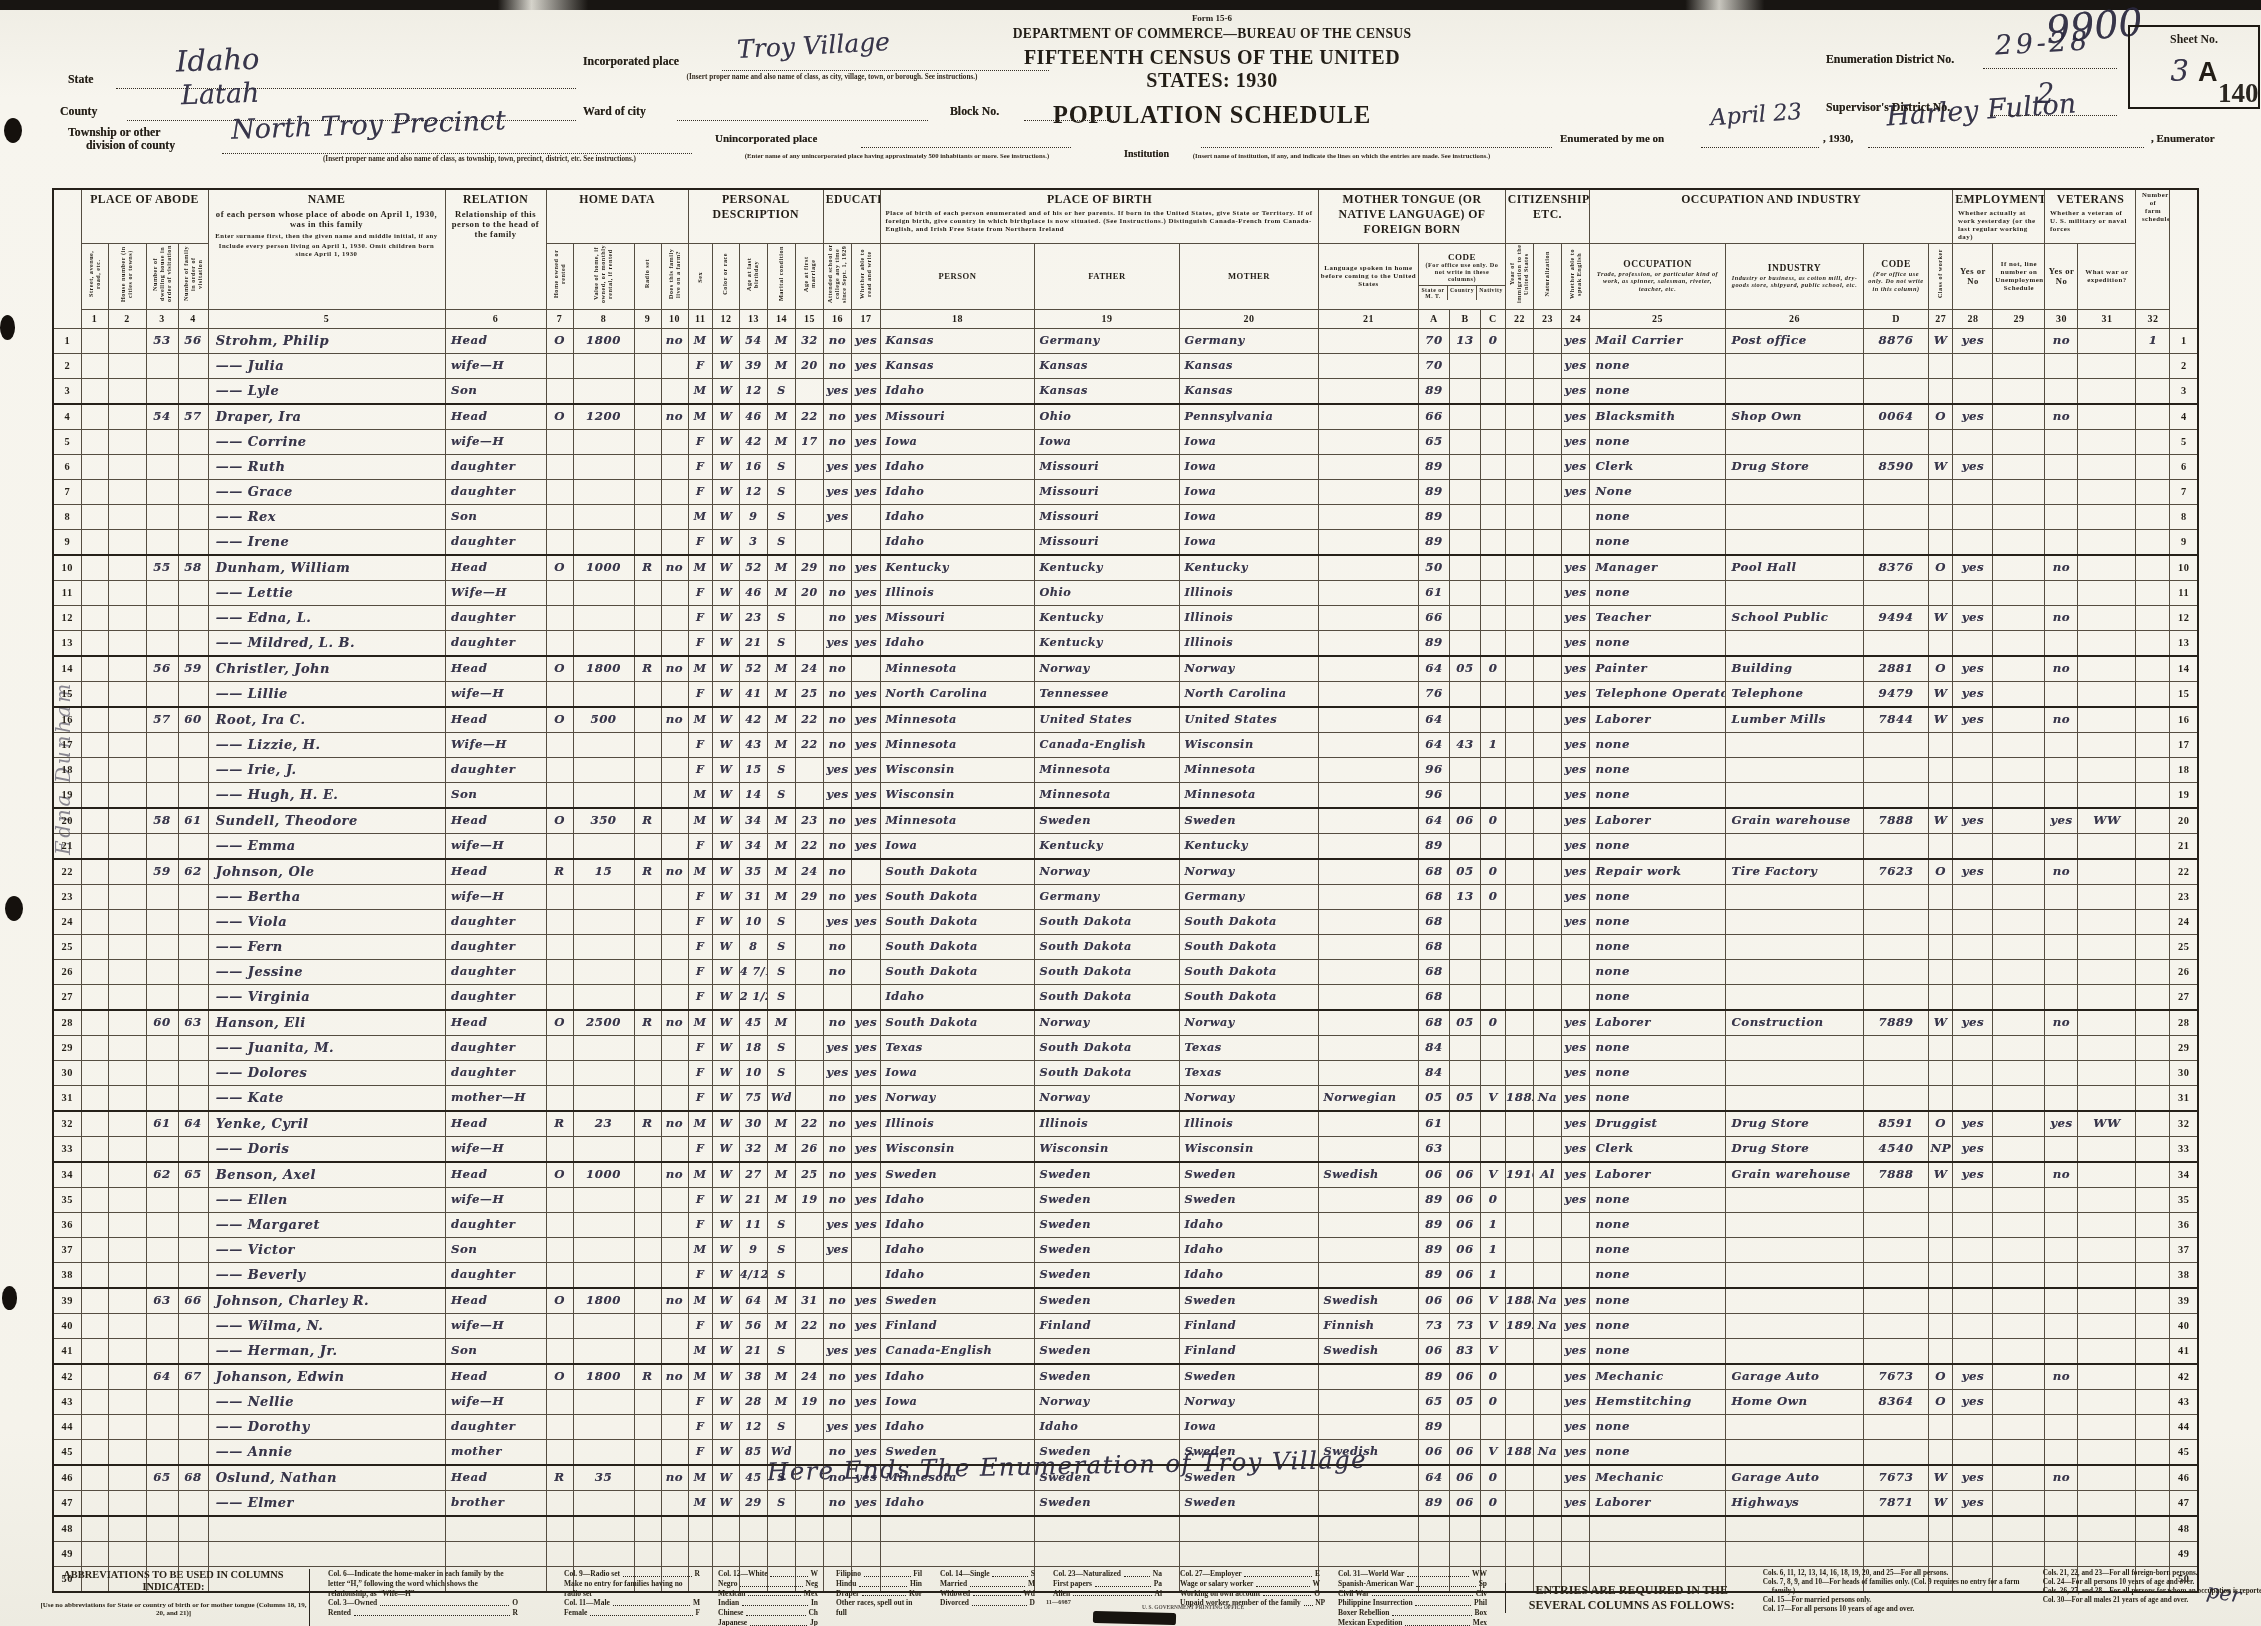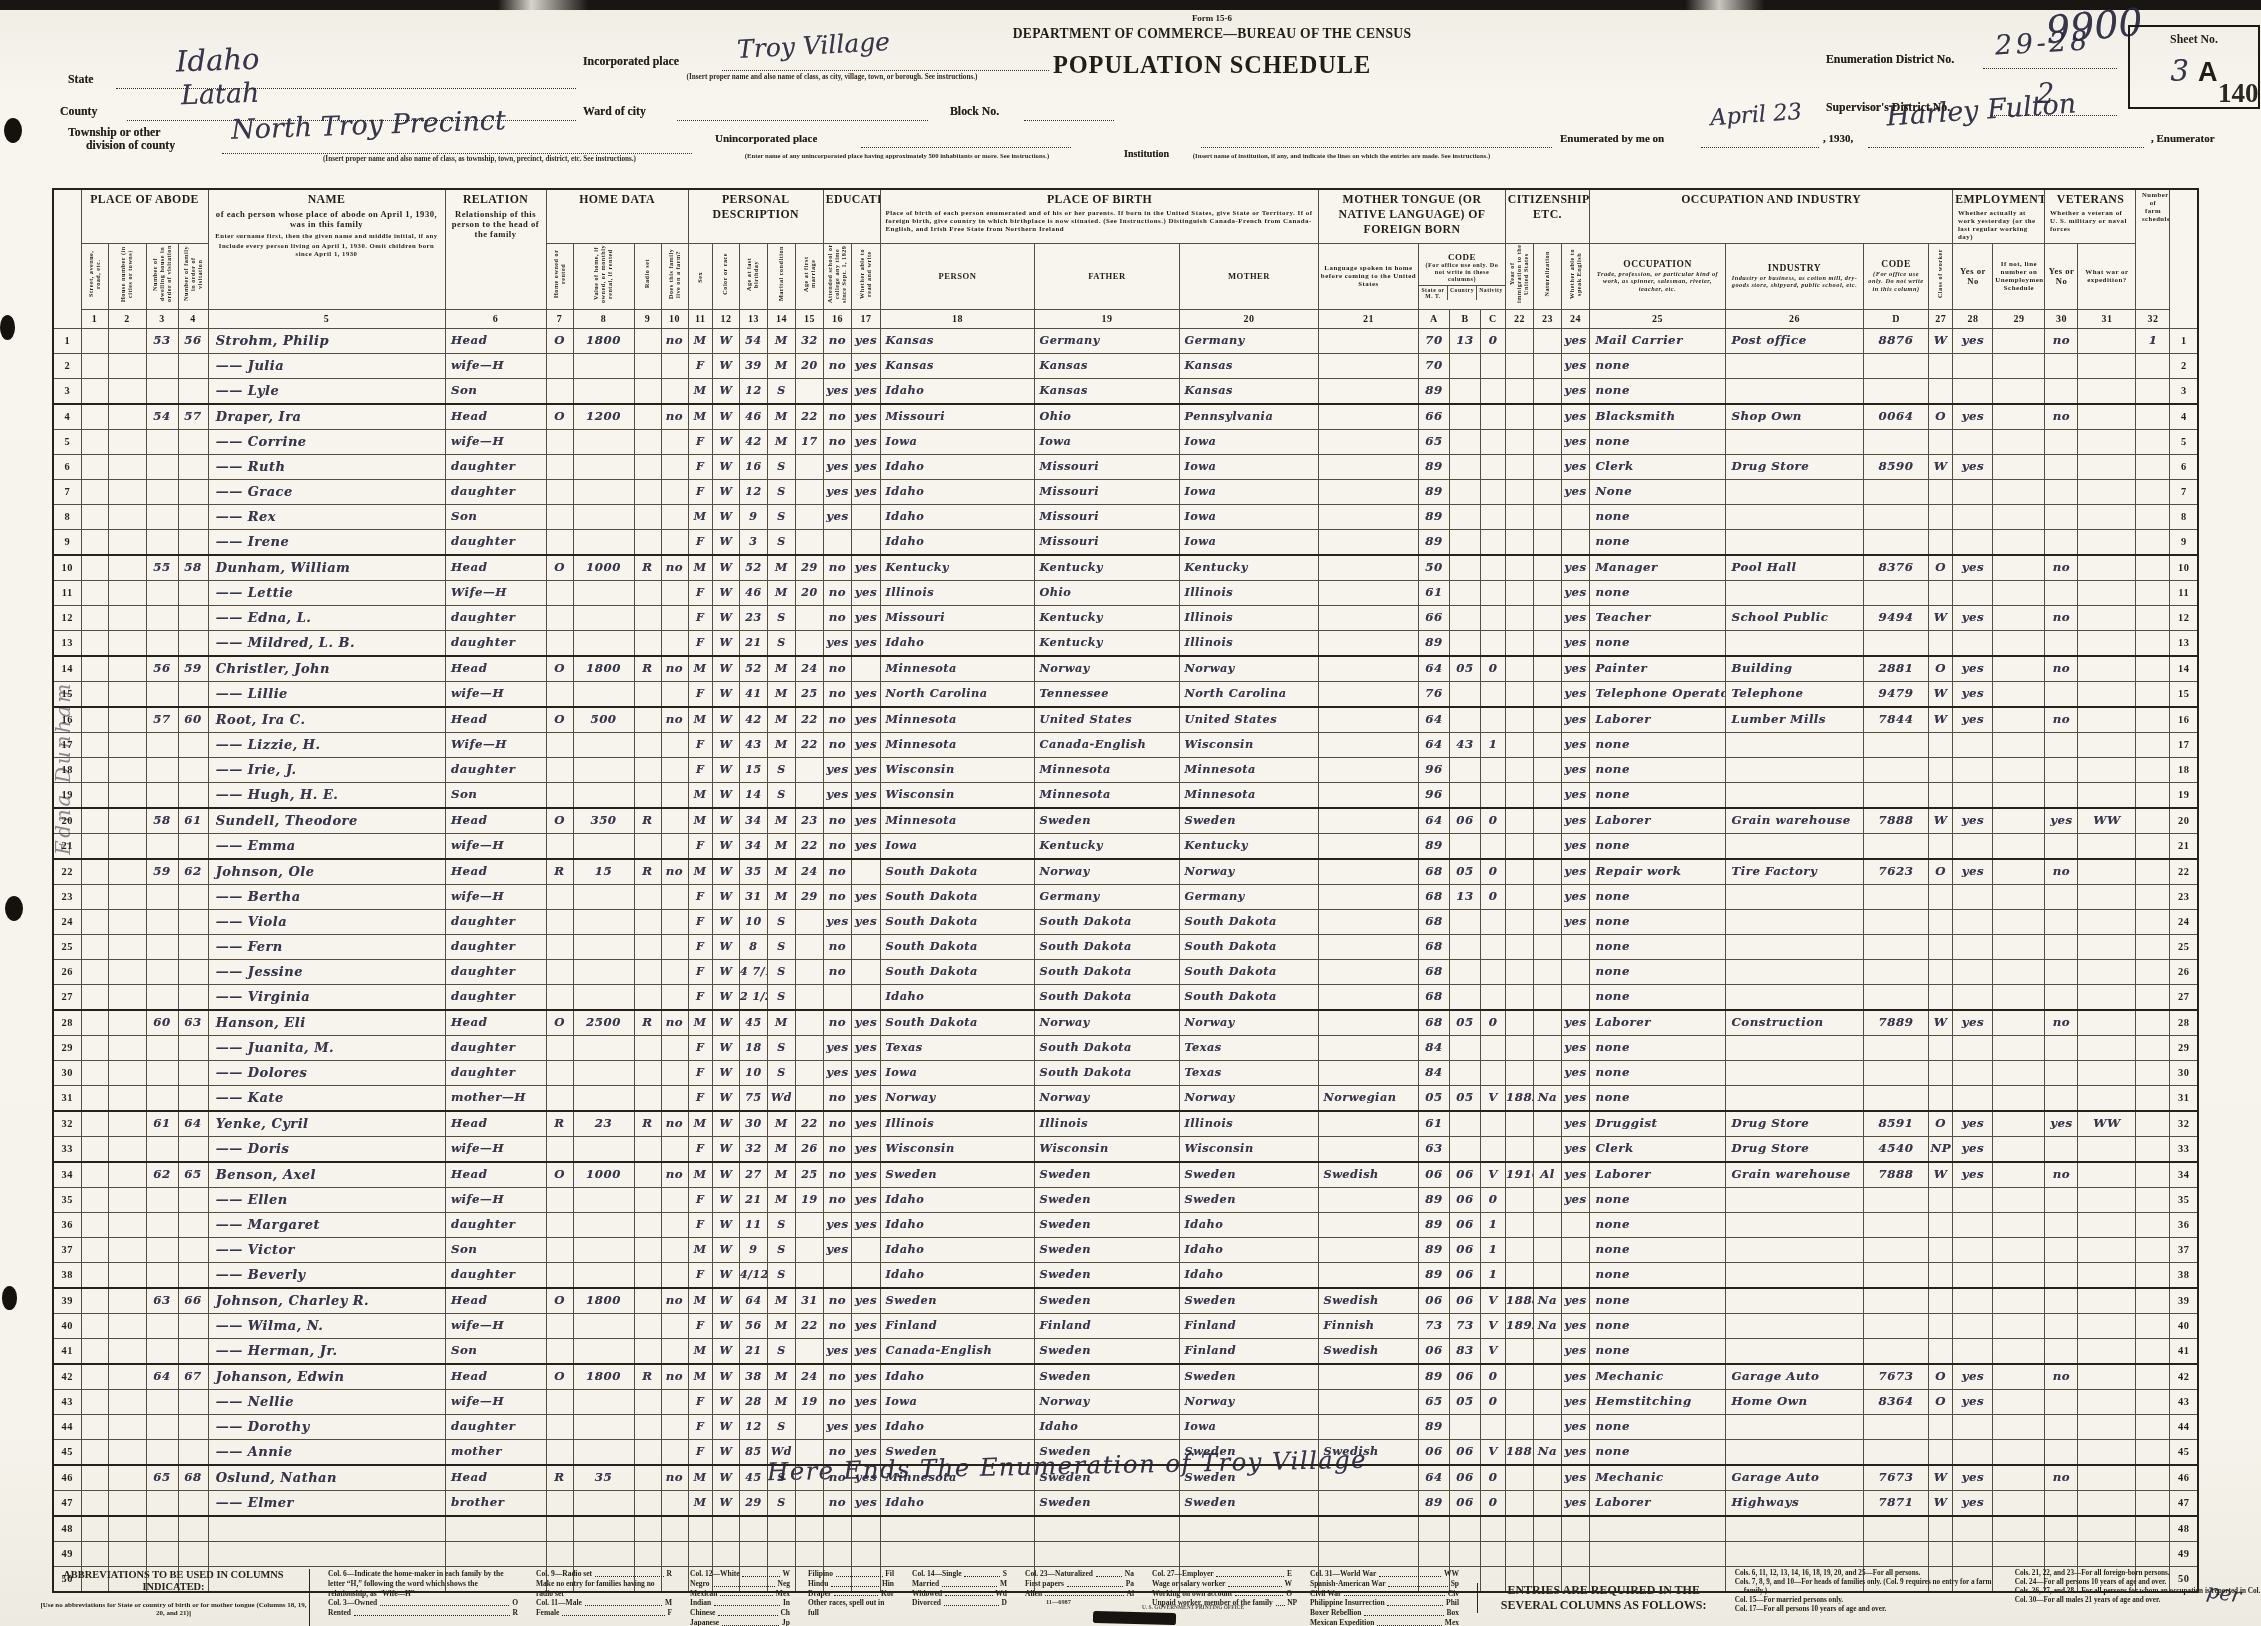--- a/index.html
+++ b/index.html
@@ -98,20 +98,21 @@
 <div class="hw hv endnote">Here Ends The Enumeration of Troy Village</div>
 <div class="hw hv" style="left:2207px;top:1581px;font-size:20px;transform:rotate(9deg);">per</div>
 <div class="tiny" style="left:1049px;top:1596px;"></div>
 <div class="tiny" style="left:1046px;top:1598px;">11—6987</div>
 <div class="tiny" style="left:1142px;top:1604px;font-size:5.4px;color:#55504a;">U. S. GOVERNMENT PRINTING OFFICE</div>
 <div class="blob" style="left:1093px;top:1612px;width:83px;height:11.8px;"></div>
 
 <div class="ctr" style="left:995px;top:12.7px;width:434px;">
   <div class="formno">Form 15-6</div>
   <div class="dept">DEPARTMENT OF COMMERCE—BUREAU OF THE CENSUS</div>
+  <div class="census">FIFTEENTH CENSUS OF THE UNITED STATES:  1930</div>
   <div class="sched">POPULATION SCHEDULE</div>
 </div>
 
 <div class="p" style="left:68px;top:72px;font-size:11.8px;">State</div>
 <div class="dotline" style="left:116px;top:87px;width:460px;"></div>
 <div class="hw hv" style="left:176px;top:43px;font-size:29px;transform:rotate(-2deg);">Idaho</div>
 
 <div class="p" style="left:60px;top:104px;font-size:11.8px;">County</div>
 <div class="dotline" style="left:127px;top:119px;width:449px;"></div>
 <div class="hw hv" style="left:181px;top:78px;font-size:27px;transform:rotate(-2deg);">Latah</div>
@@ -4123,21 +4124,21 @@
         <span>Col. 3—Owned</span>
         <span class="lead"></span>
         <span class="ab">O</span>
       </div>
       <div class="lline">
         <span>Rented</span>
         <span class="lead"></span>
         <span class="ab">R</span>
       </div>
     </div>
-    <div class="lblock" style="width: 136px;">
+    <div class="lblock" style="width: 136px; margin-left: 28px;">
       <div class="lline">
         <span>Col. 9—Radio set</span>
         <span class="lead"></span>
         <span class="ab">R</span>
       </div>
       <div class="lwrap">Make no entry for families having no radio set</div>
       <div class="lline">
         <span>Col. 11—Male</span>
         <span class="lead"></span>
         <span class="ab">M</span>

